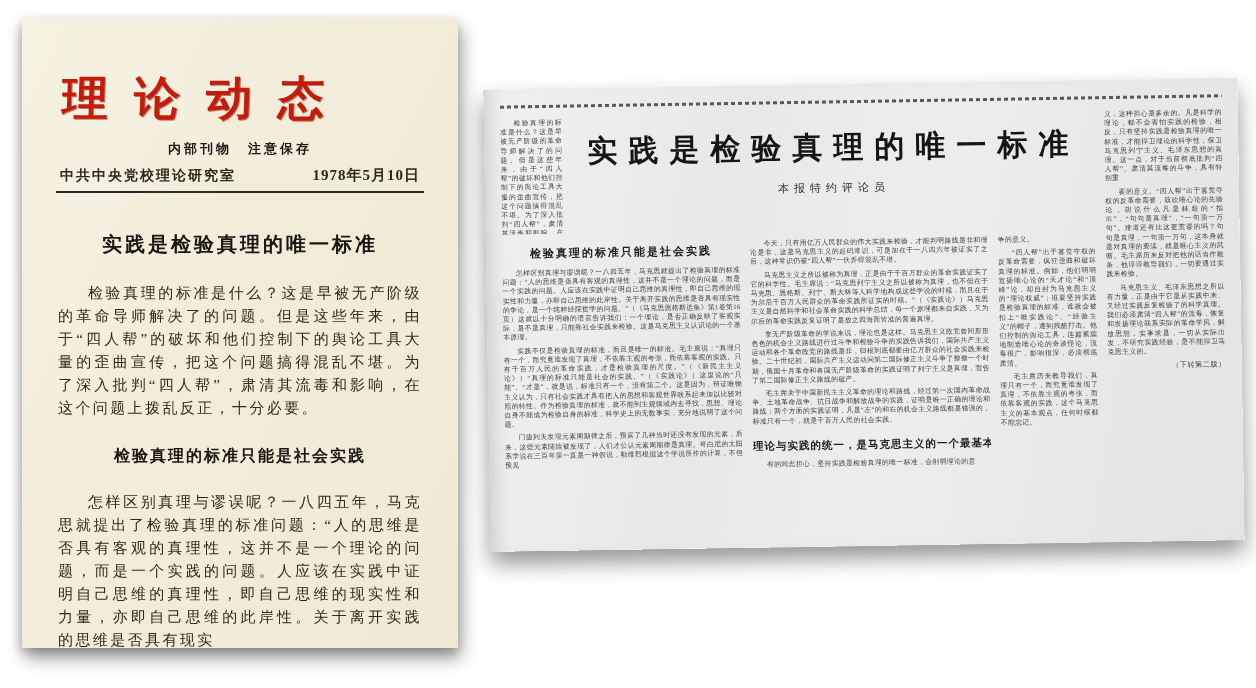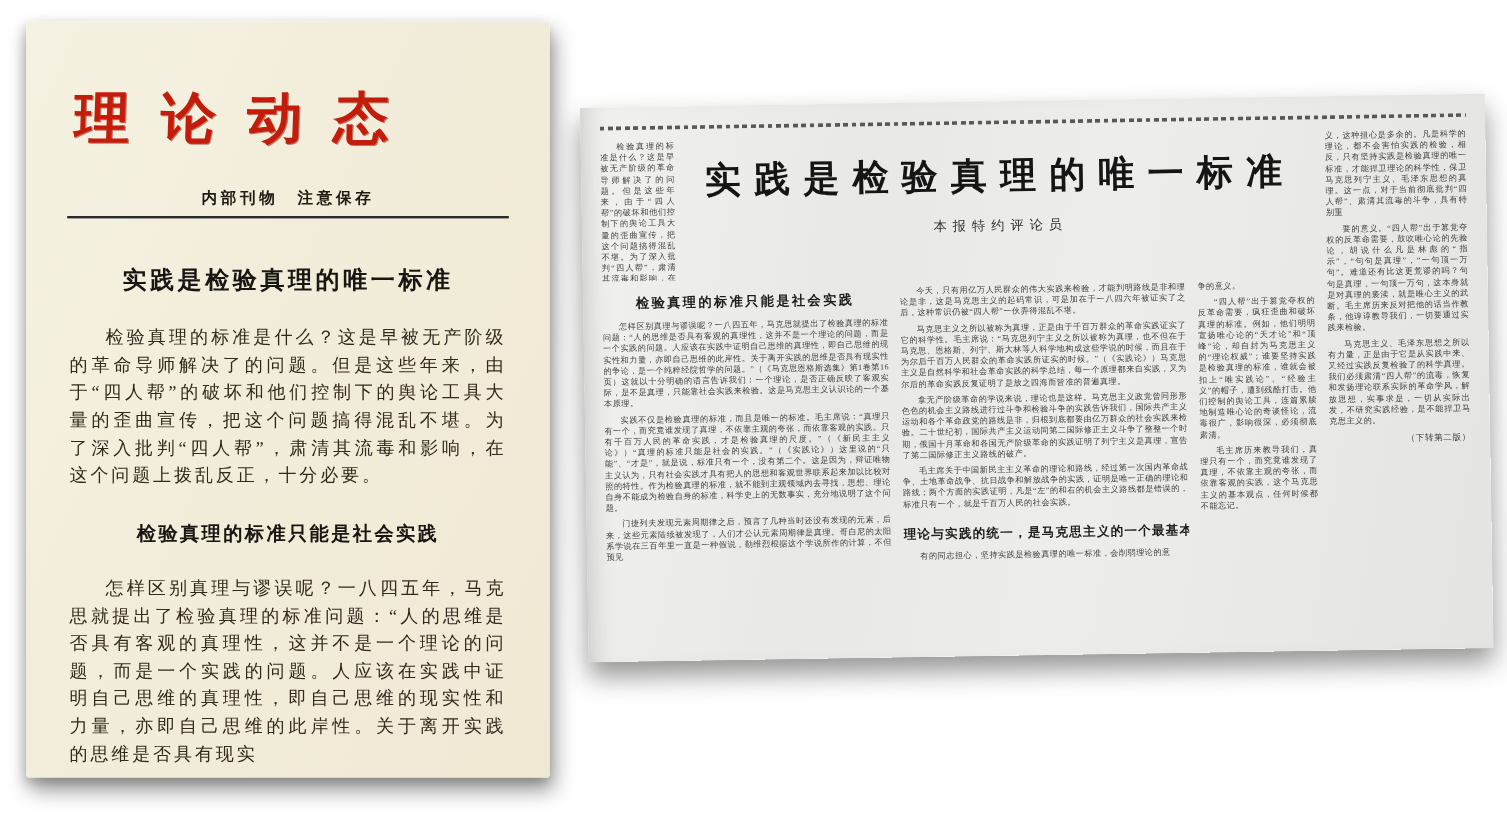--- a/index.html
+++ b/index.html
@@ -20,21 +20,21 @@
     padding:56px 34px 0 34px;
     color:#2e261c;
   }
   .masthead{
     font-size:46px;line-height:50px;font-weight:bold;color:#c41c0b;
     letter-spacing:26px;white-space:nowrap;padding-left:6px;
     transform:skewX(-2deg);
     text-shadow:1px 1px 0 rgba(150,20,5,.55);
   }
   .notice{
-    margin-top:32px;text-align:center;font-weight:bold;
+    margin-top:16px;text-align:center;font-weight:bold;
     font-size:13px;letter-spacing:3px;color:#1f1a12;
   }
   .pub-row{
     margin-top:8px;display:flex;justify-content:space-between;align-items:baseline;
     padding:0 4px;
   }
   .pub-org{font-weight:bold;font-size:14px;letter-spacing:2px;}
   .pub-date{font-weight:bold;font-size:15px;letter-spacing:1px;}
   .head-rule{margin-top:6px;border-bottom:2px solid #2a2a2a;}
   .b-title{
@@ -100,20 +100,24 @@
   }
 </style>
 </head>
 <body>
 
 <div class="stage">
 
   <div class="bulletin">
     <div class="masthead">理论动态</div>
     <div class="notice">内部刊物　注意保存</div>
+    <div class="pub-row">
+      <span class="pub-org">中共中央党校理论研究室</span>
+      <span class="pub-date">1978年5月10日</span>
+    </div>
     <div class="head-rule"></div>
     <div class="b-title">实践是检验真理的唯一标准</div>
     <div class="b-para">检验真理的标准是什么？这是早被无产阶级的革命导师解决了的问题。但是这些年来，由于“四人帮”的破坏和他们控制下的舆论工具大量的歪曲宣传，把这个问题搞得混乱不堪。为了深入批判“四人帮”，肃清其流毒和影响，在这个问题上拨乱反正，十分必要。</div>
     <div class="b-subhead">检验真理的标准只能是社会实践</div>
     <div class="b-para">怎样区别真理与谬误呢？一八四五年，马克思就提出了检验真理的标准问题：“人的思维是否具有客观的真理性，这并不是一个理论的问题，而是一个实践的问题。人应该在实践中证明自己思维的真理性，即自己思维的现实性和力量，亦即自己思维的此岸性。关于离开实践的思维是否具有现实</div>
   </div>
 
   <div class="newspaper">
     <div class="news-rule"></div>
     <div class="news-cols">

